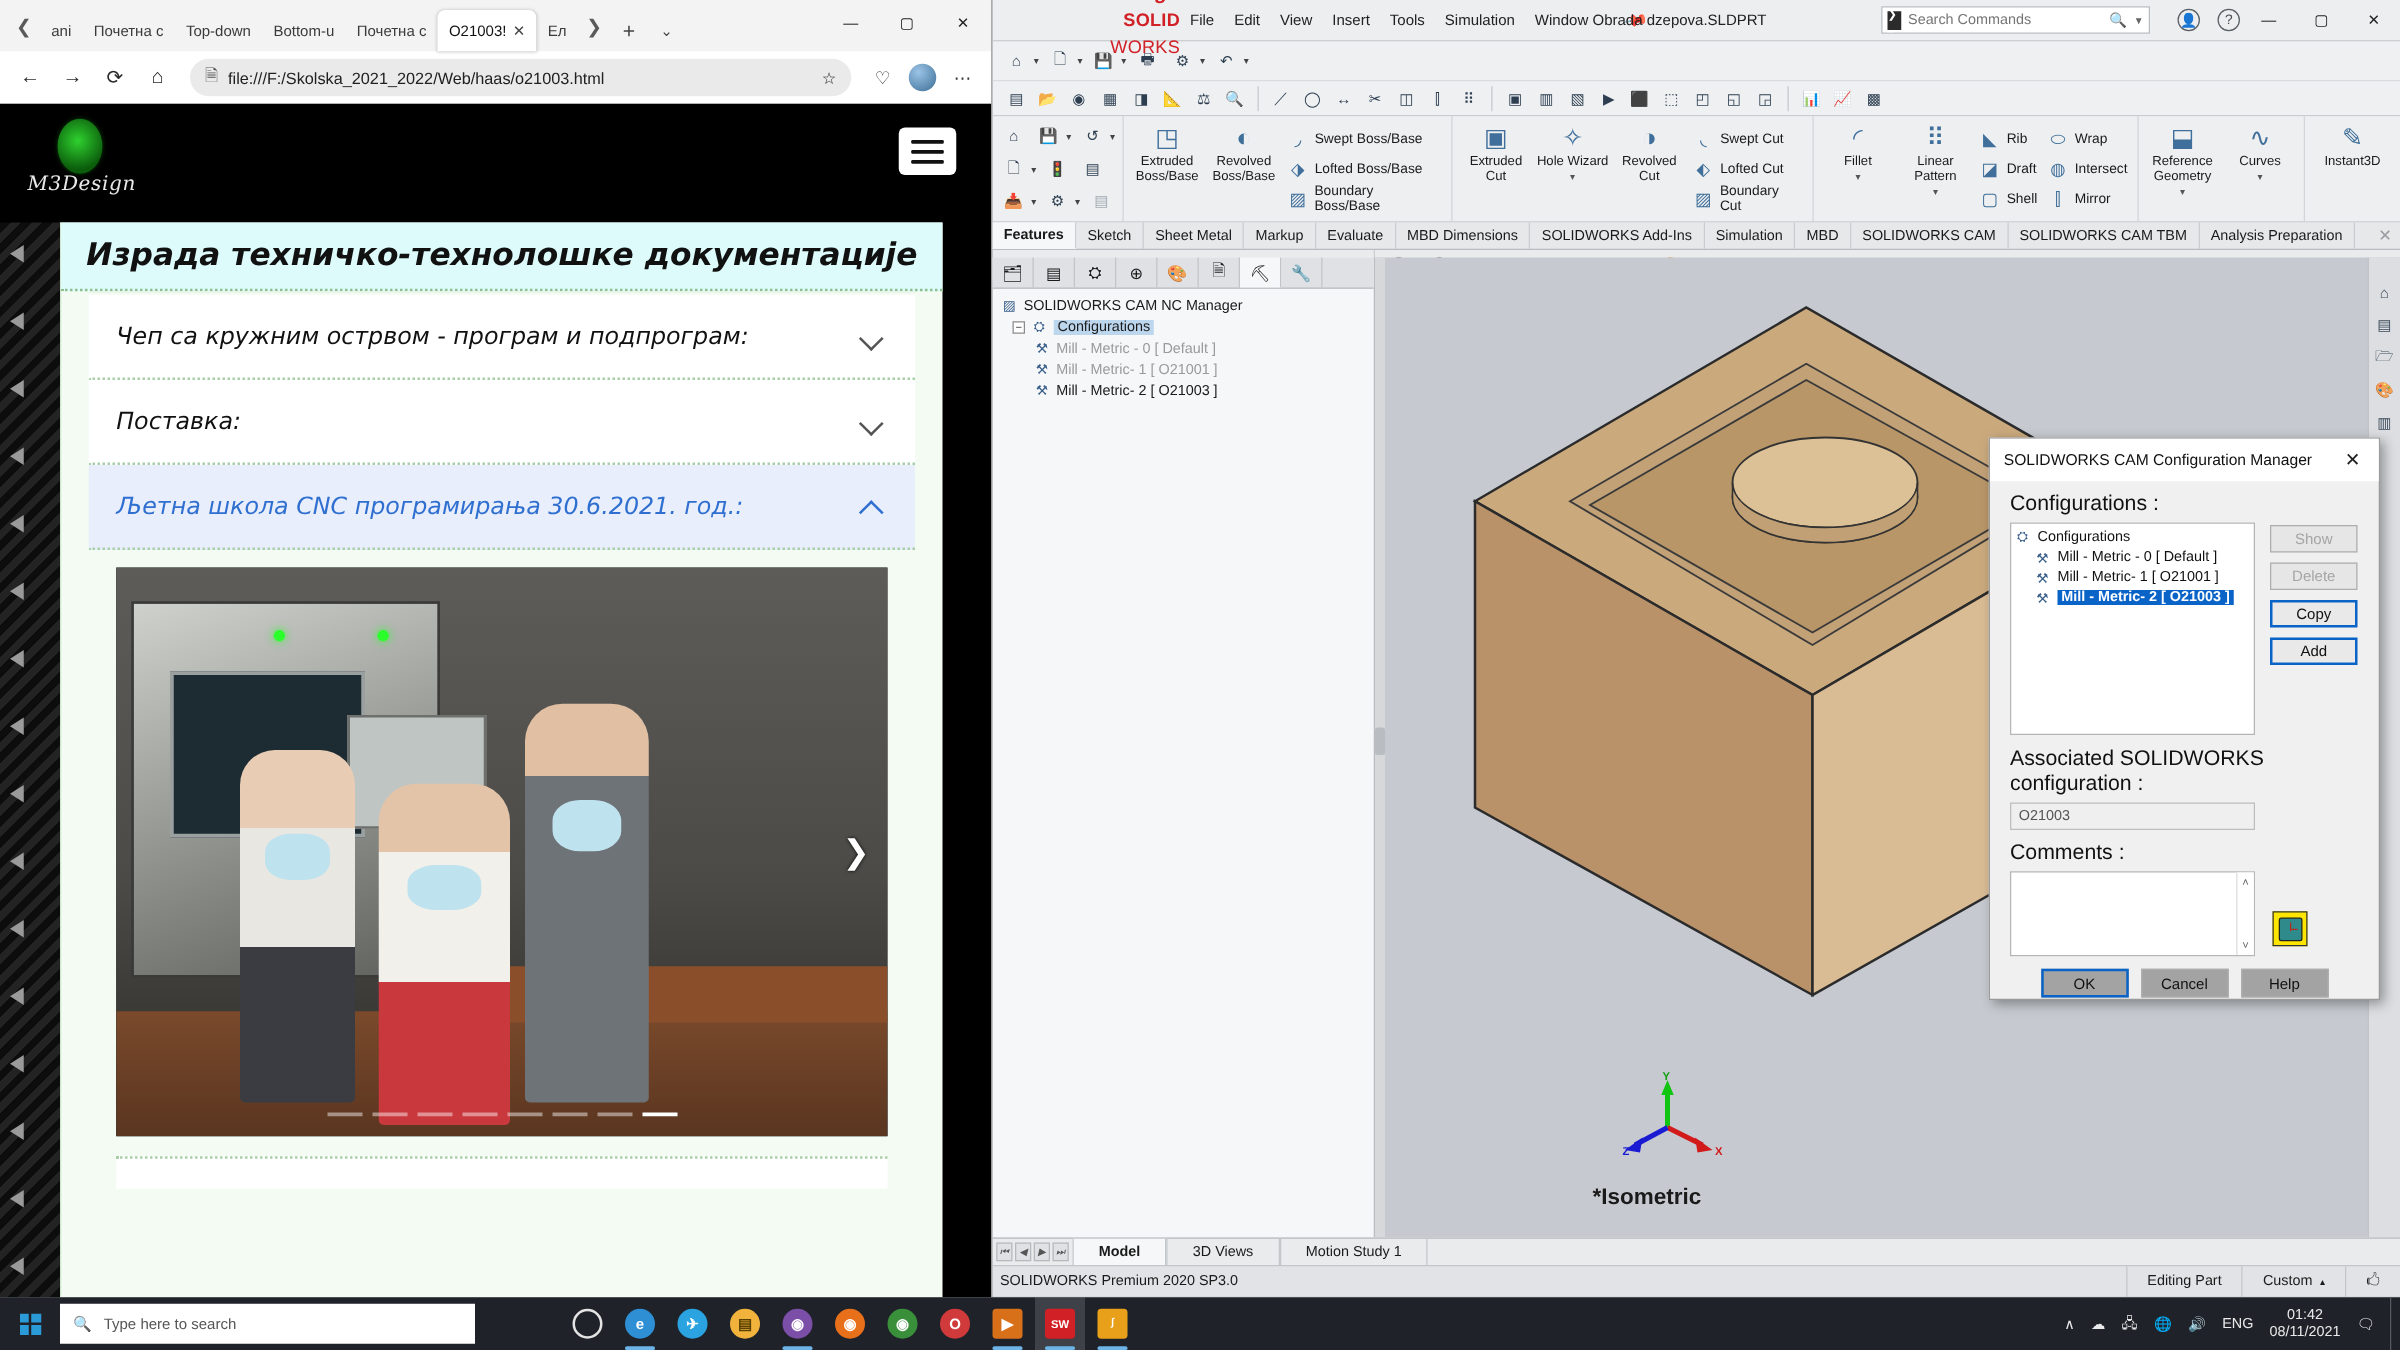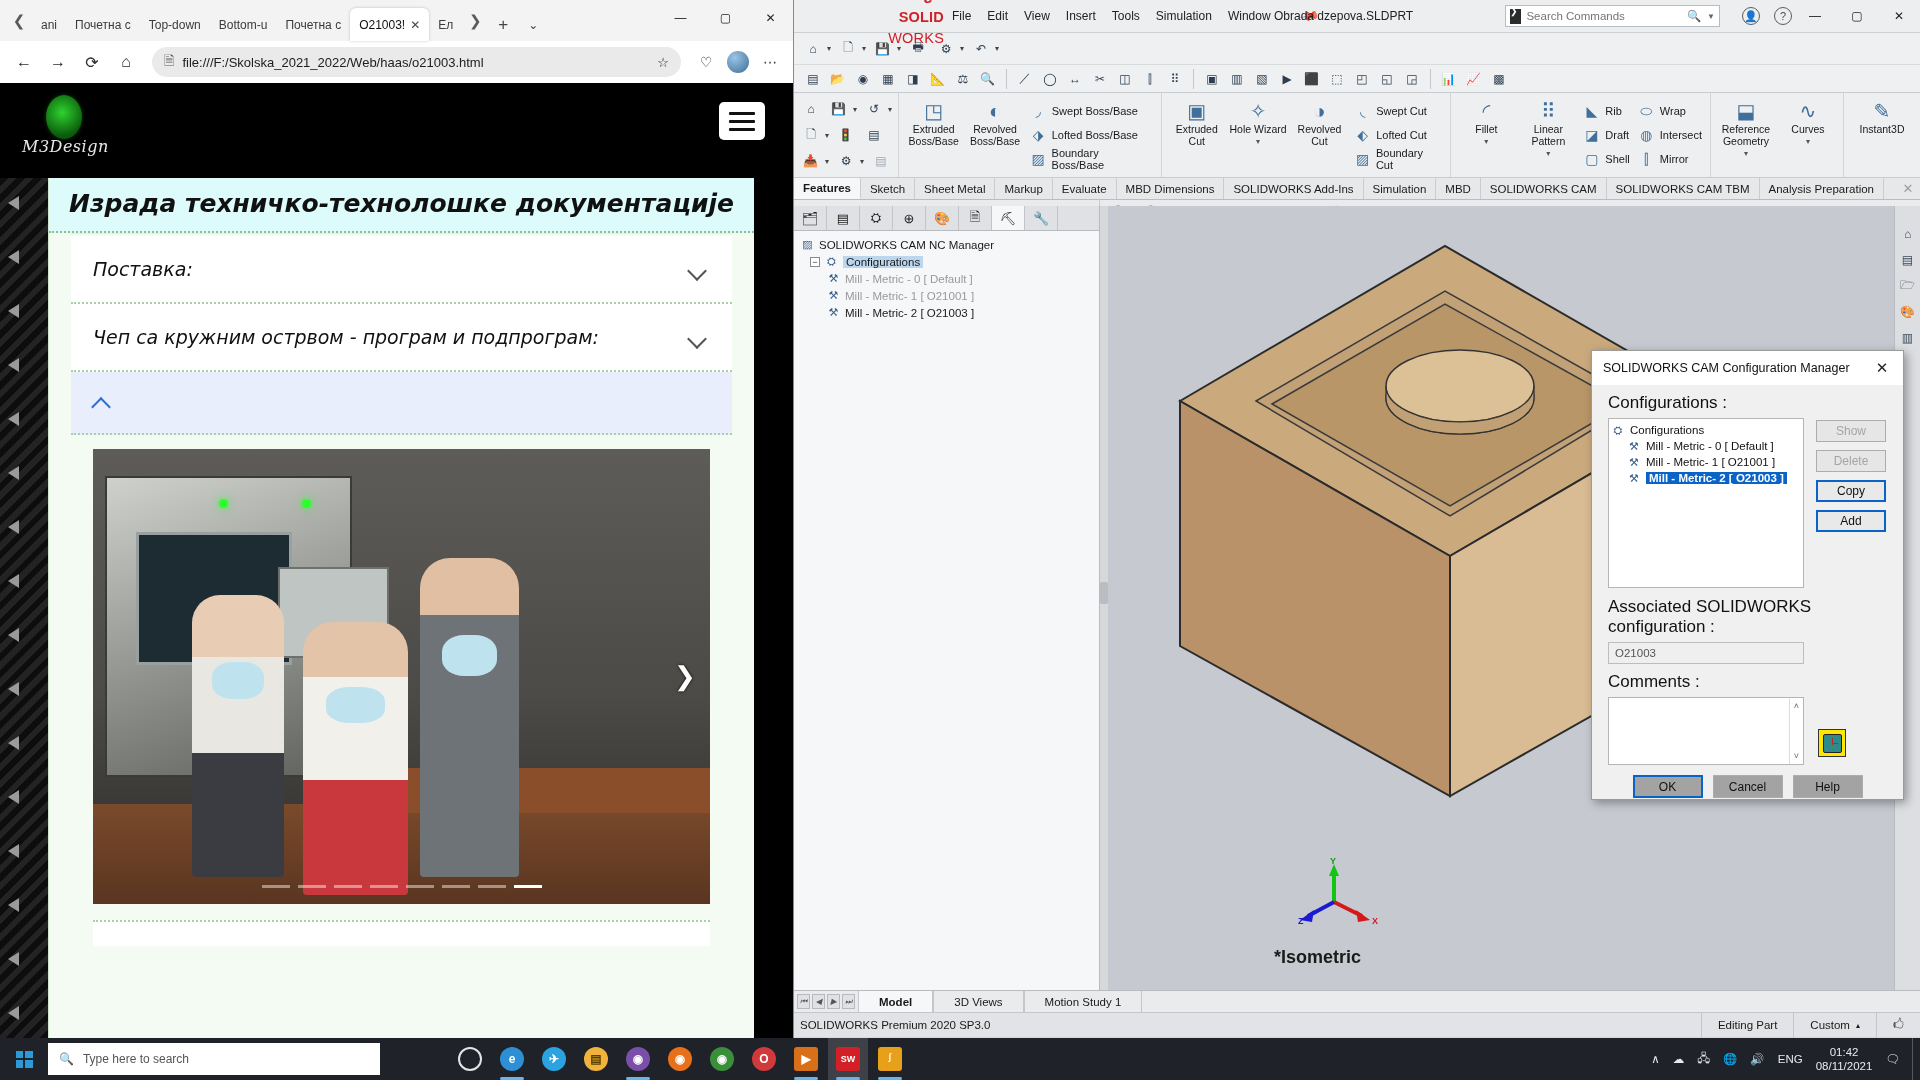--- a/index.html
+++ b/index.html
@@ -412,34 +412,35 @@
     <div class="pg-body">
       <div class="pg-title">
         <span>Израда техничко-технолошке документације</span>
       </div>
 
 
       <div class="pg-tabcontent">
 
         <div class="acc-item">
           <div class="acc-head">
+            <span class="acc-title">Чеп са кружним острвом - програм и подпрограм:</span>
+            <span class="chev"></span>
+          </div>
+        </div>
+
+        <div class="acc-item">
+          <div class="acc-head">
             <span class="acc-title">Поставка:</span>
             <span class="chev"></span>
           </div>
         </div>
 
-        <div class="acc-item">
-          <div class="acc-head">
-            <span class="acc-title">Чеп са кружним острвом - програм и подпрограм:</span>
-            <span class="chev"></span>
-          </div>
-        </div>
-
         <div class="acc-item open">
           <div class="acc-head">
+            <span class="acc-title">Љетна школа CNC програмирања 30.6.2021. год.:</span>
             <span class="chev"></span>
           </div>
         </div>
 
         <div class="carousel">
           <div class="car-photo">
             <div class="car-wall"></div>
             <div class="car-floor"></div>
             <div class="car-table"></div>
             <div class="car-mach">

